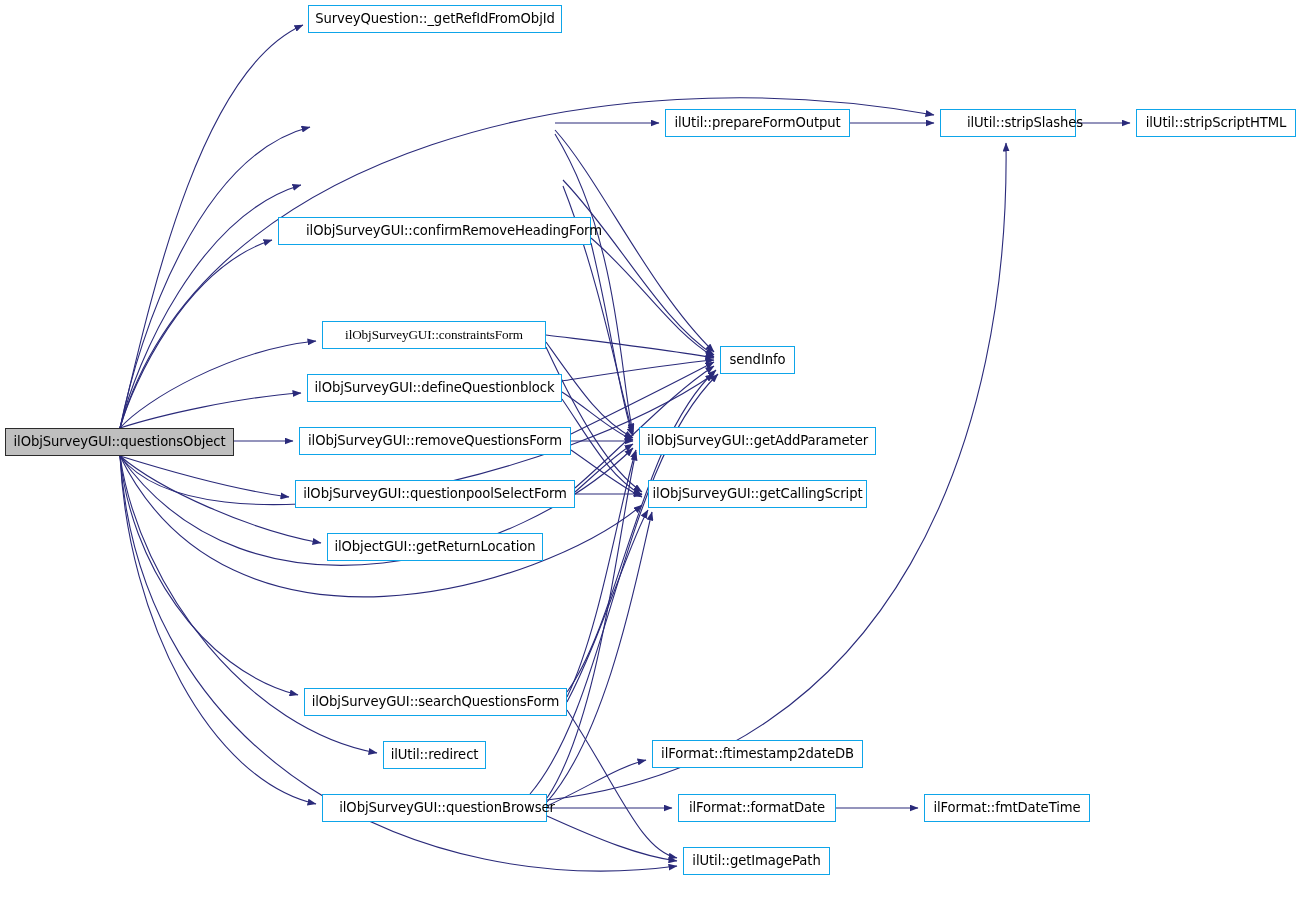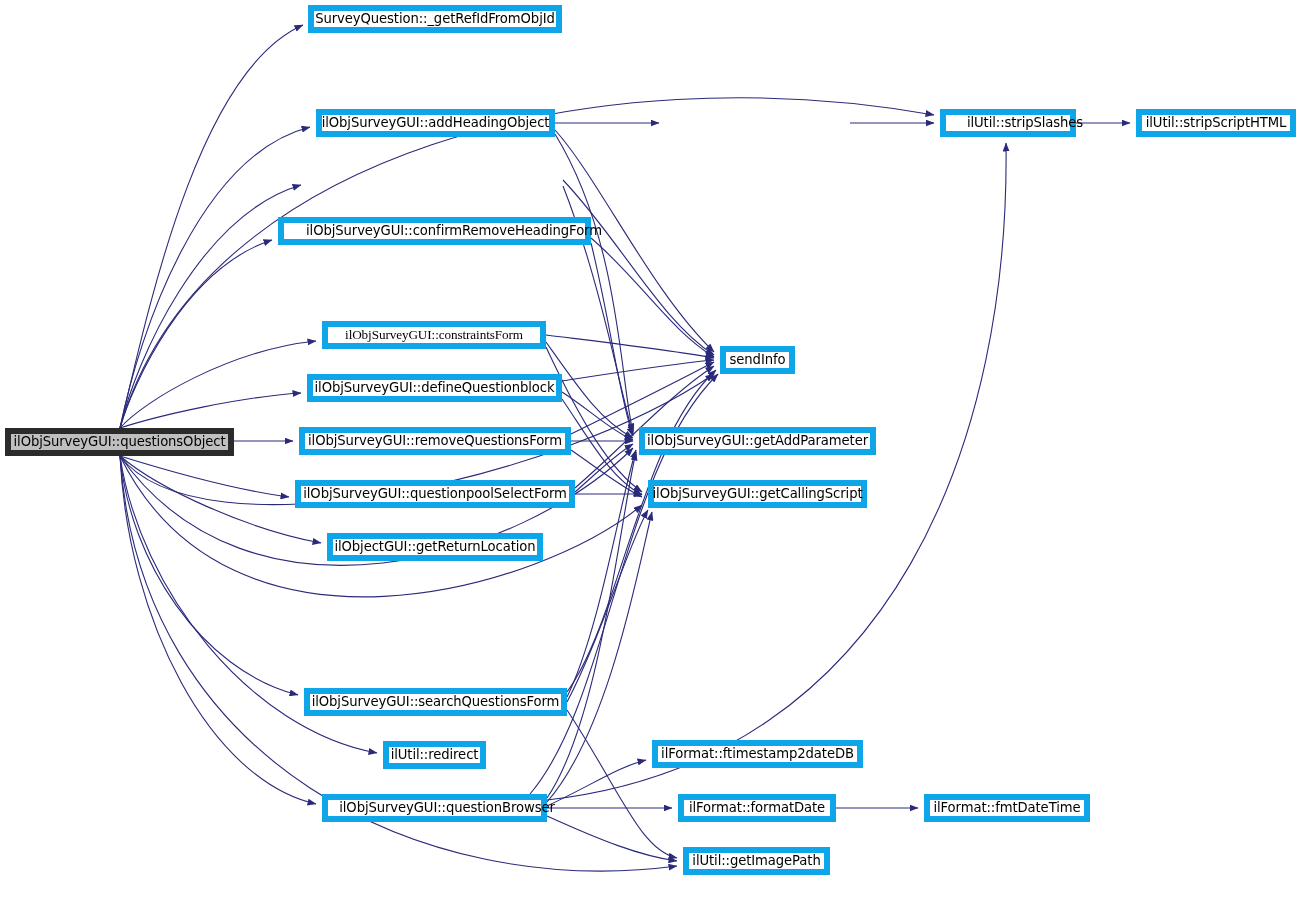--- a/index.html
+++ b/index.html
@@ -27,21 +27,21 @@
   #node-layer {
     position: absolute;
     left: 0;
     top: 0;
     width: 1301px;
     height: 904px;
   }
   .node {
     position: absolute;
     box-sizing: border-box;
-    border: 6px solid #0ea5e9;
+    border: 1px solid #0ea5e9;
     background: #ffffff;
     color: #000000;
     font-size: 13.2px;
     line-height: 1;
     display: flex;
     align-items: center;
     justify-content: center;
     white-space: nowrap;
     letter-spacing: -0.1px;
   }
@@ -117,23 +117,20 @@
         <path d="M567,710 C620,790 640,850 677,858" fill="none" stroke="#2a2a7a" stroke-width="1.1" marker-end="url(#arrowhead)"></path>
       </g>
   </svg>
   <div id="node-layer">
       <div class="node root" style="left: 5px; top: 428px; width: 229px; height: 28px;">
         <span class="node-label">ilObjSurveyGUI::questionsObject</span>
       </div>
       <div class="node" style="left: 308px; top: 5px; width: 254px; height: 28px;">
         <span class="node-label">SurveyQuestion::_getRefIdFromObjId</span>
       </div>
-      <div class="node" style="left: 316px; top: 109px; width: 239px; height: 28px;">
-        <span class="node-label">ilObjSurveyGUI::addHeadingObject</span>
-      </div>
       <div class="node" style="left: 278px; top: 217px; width: 313px; height: 28px; padding-left: 39px;">
         <span class="node-label">ilObjSurveyGUI::confirmRemoveHeadingForm</span>
       </div>
       <div class="node" style="left: 322px; top: 321px; width: 224px; height: 28px; font-family: Liberation Serif, serif;">
         <span class="node-label">ilObjSurveyGUI::constraintsForm</span>
       </div>
       <div class="node" style="left: 307px; top: 374px; width: 255px; height: 28px;">
         <span class="node-label">ilObjSurveyGUI::defineQuestionblock</span>
       </div>
       <div class="node" style="left: 299px; top: 427px; width: 272px; height: 28px;">
@@ -146,20 +143,23 @@
         <span class="node-label">ilObjectGUI::getReturnLocation</span>
       </div>
       <div class="node" style="left: 304px; top: 688px; width: 263px; height: 28px;">
         <span class="node-label">ilObjSurveyGUI::searchQuestionsForm</span>
       </div>
       <div class="node" style="left: 383px; top: 741px; width: 103px; height: 28px;">
         <span class="node-label">ilUtil::redirect</span>
       </div>
       <div class="node" style="left: 322px; top: 794px; width: 225px; height: 28px; padding-left: 25px;">
         <span class="node-label">ilObjSurveyGUI::questionBrowser</span>
+      </div>
+      <div class="node" style="left: 665px; top: 109px; width: 185px; height: 28px;">
+        <span class="node-label">ilUtil::prepareFormOutput</span>
       </div>
       <div class="node" style="left: 940px; top: 109px; width: 136px; height: 28px; padding-left: 34px;">
         <span class="node-label">ilUtil::stripSlashes</span>
       </div>
       <div class="node" style="left: 1136px; top: 109px; width: 160px; height: 28px;">
         <span class="node-label">ilUtil::stripScriptHTML</span>
       </div>
       <div class="node" style="left: 720px; top: 346px; width: 75px; height: 28px;">
         <span class="node-label">sendInfo</span>
       </div>

